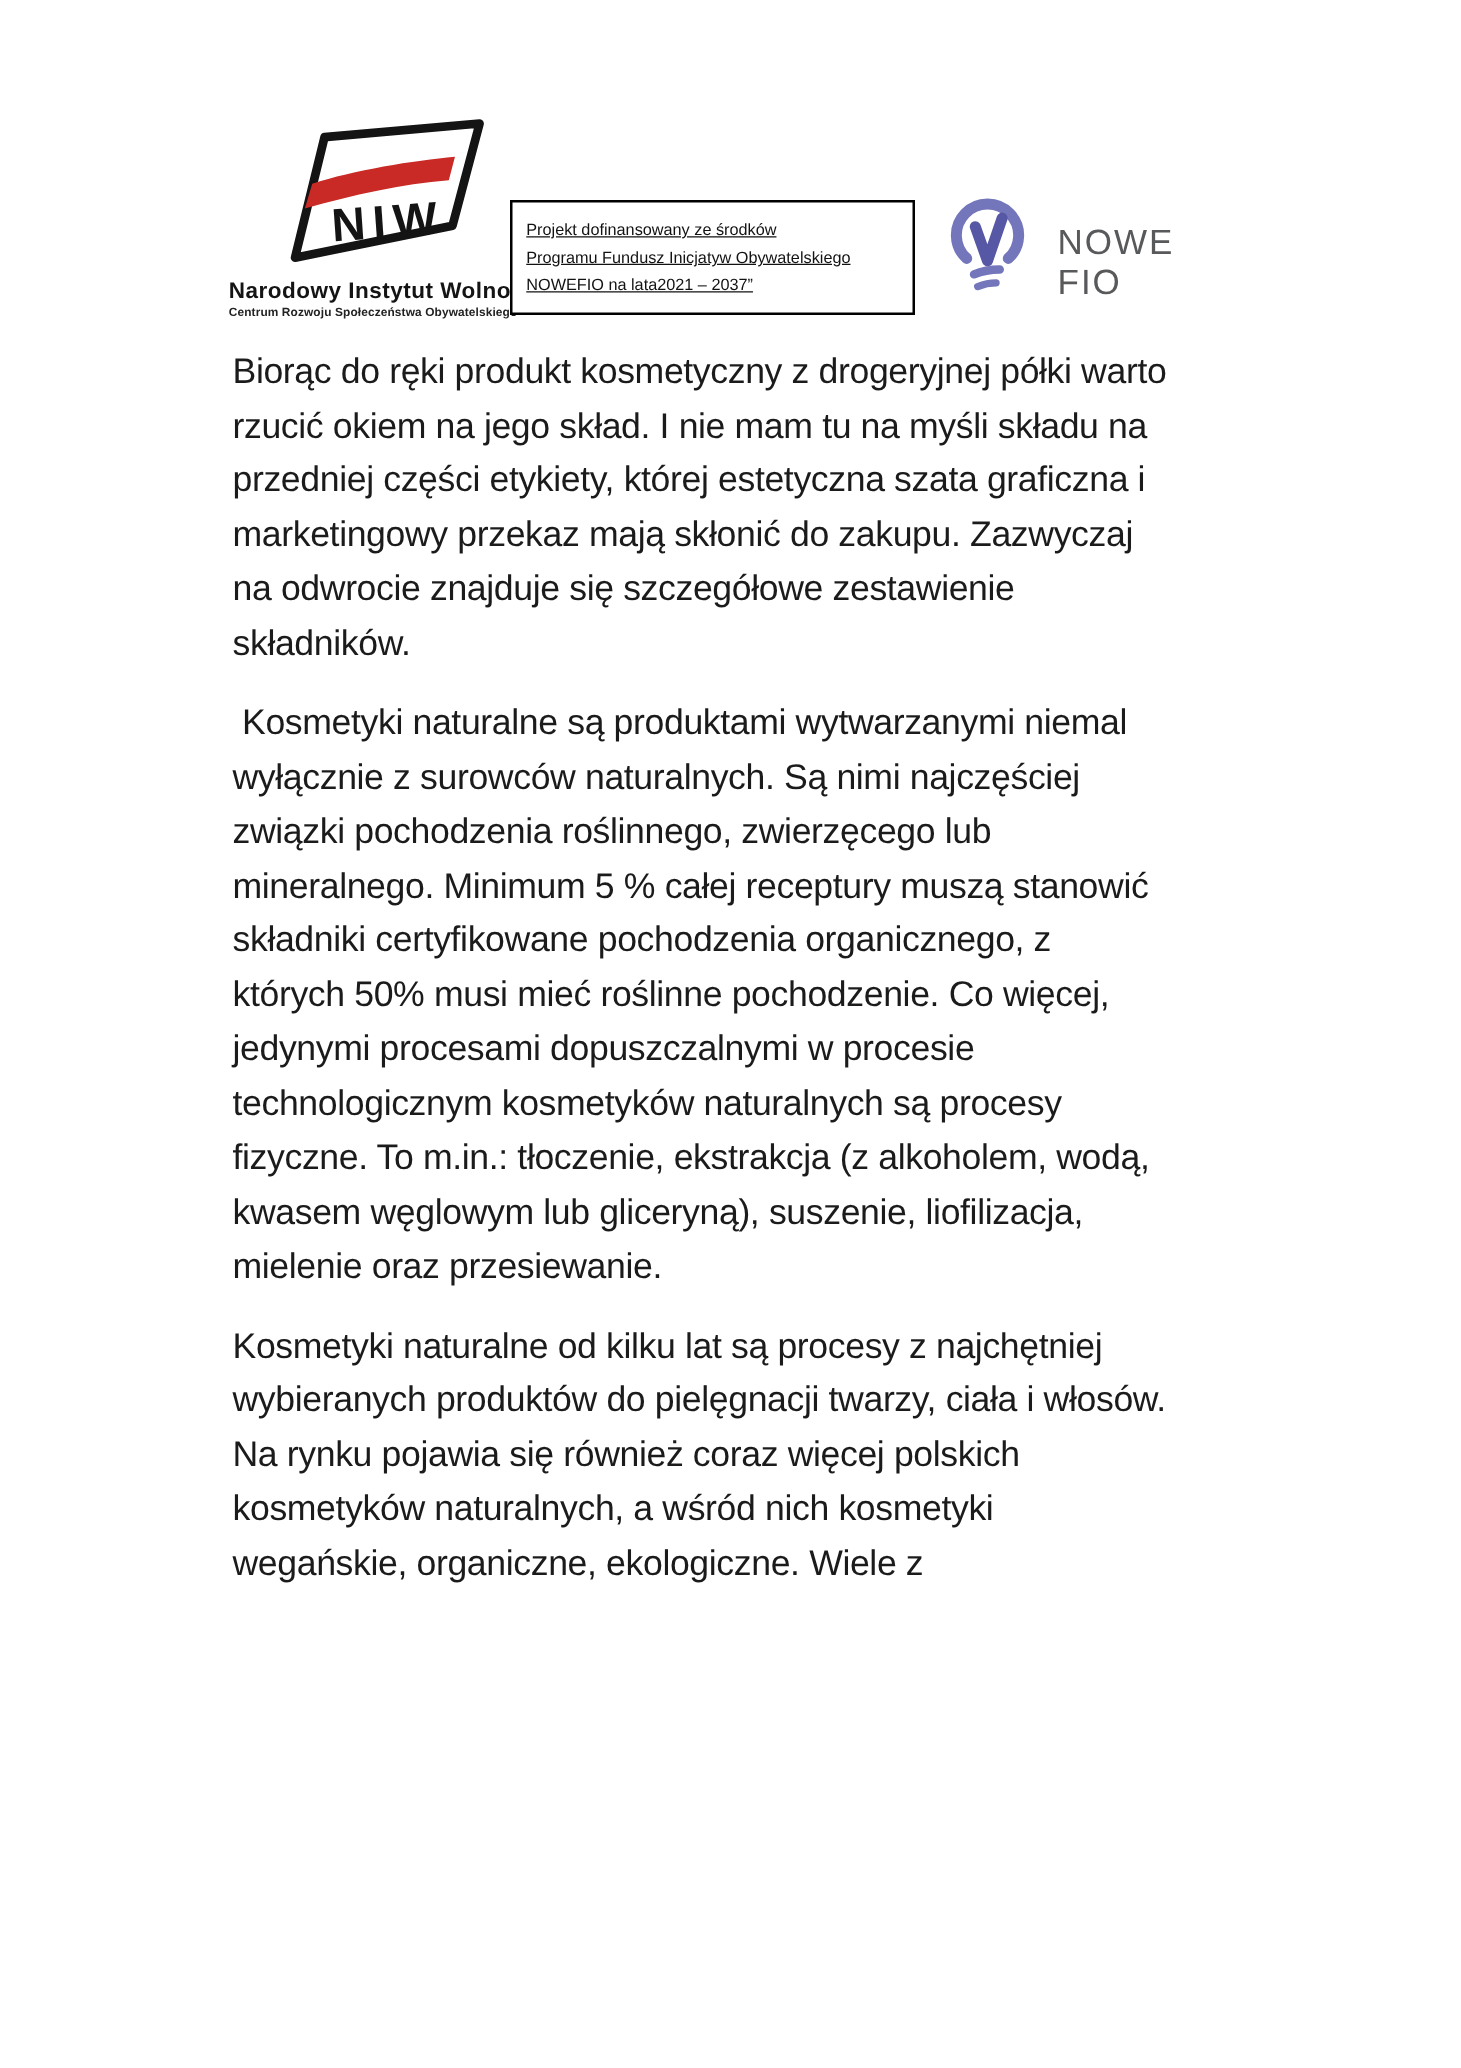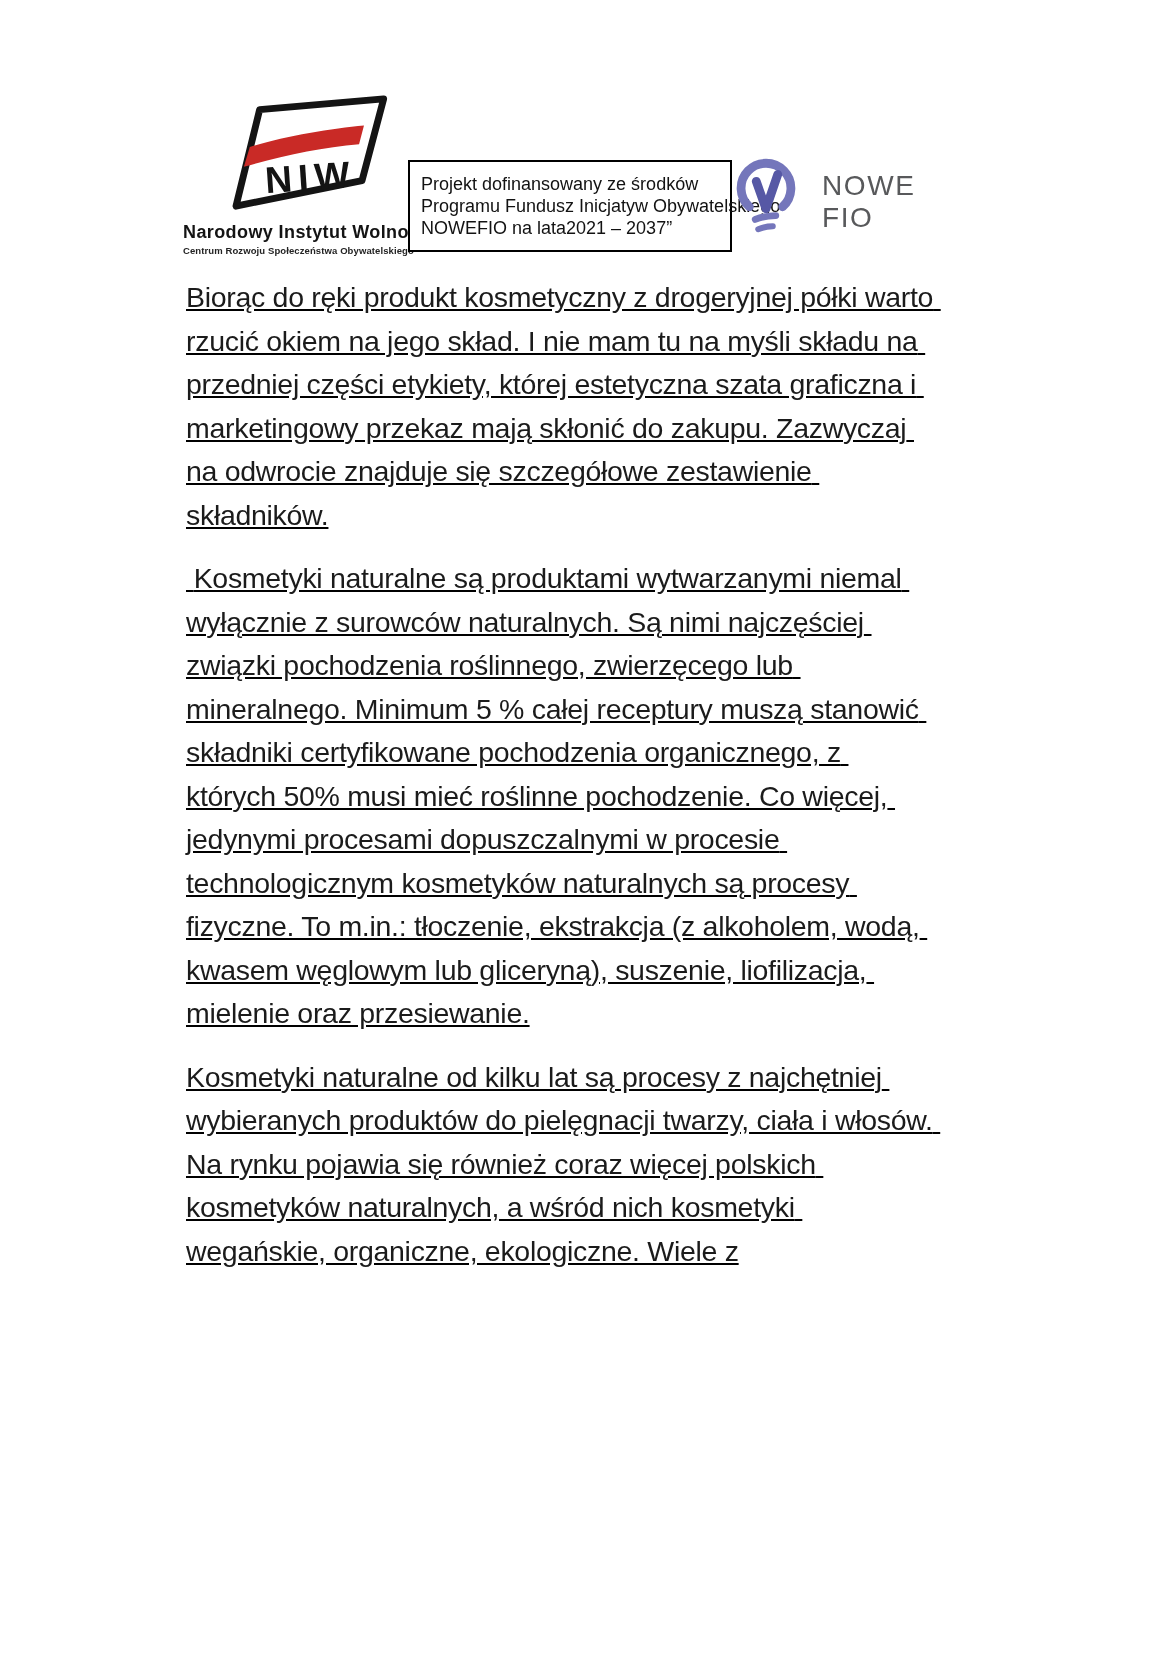--- a/index.html
+++ b/index.html
@@ -23,34 +23,34 @@
     font-size:9.5px; font-weight:bold; color:#232323;
     letter-spacing:0.1px; margin-top:2px; white-space:nowrap;
   }
 
   
   .project-box {
     position:absolute; left:408px; top:160px; width:298px;
     border:2px solid #000; background:#fff; padding:11px 11px;
   }
   .project-line {
-    font-size:18px; line-height:22px; color:#121212; white-space:nowrap;
+    font-size:13px; line-height:22px; color:#121212; white-space:nowrap;text-decoration:underline;
   }
 
   
-  .nowefio { position:absolute; left:723px; top:150px; display:flex; align-items:center; }
+  .nowefio { position:absolute; left:747px; top:150px; display:flex; align-items:flex-end; }
   .bulb-svg { width:86px; height:92px; display:block; }
   .nowefio-text {
     margin-top:12px; margin-left:13px;
     font-size:28px; font-weight:500; letter-spacing:1.6px;
     color:#58595b; line-height:1.14; white-space:nowrap;
   }
 
   
-  .content { position:absolute; left:186px; top:276px; width:752px;text-decoration:underline; }
+  .content { position:absolute; left:186px; top:276px; width:752px; }
   .content p {
     margin:0 0 20px 0;
     font-size:28.5px;
     line-height:43.5px;
     letter-spacing:-0.3px;
     color:#1b1b1b;
     white-space:pre-wrap;
   }
 </style>
 </head>

